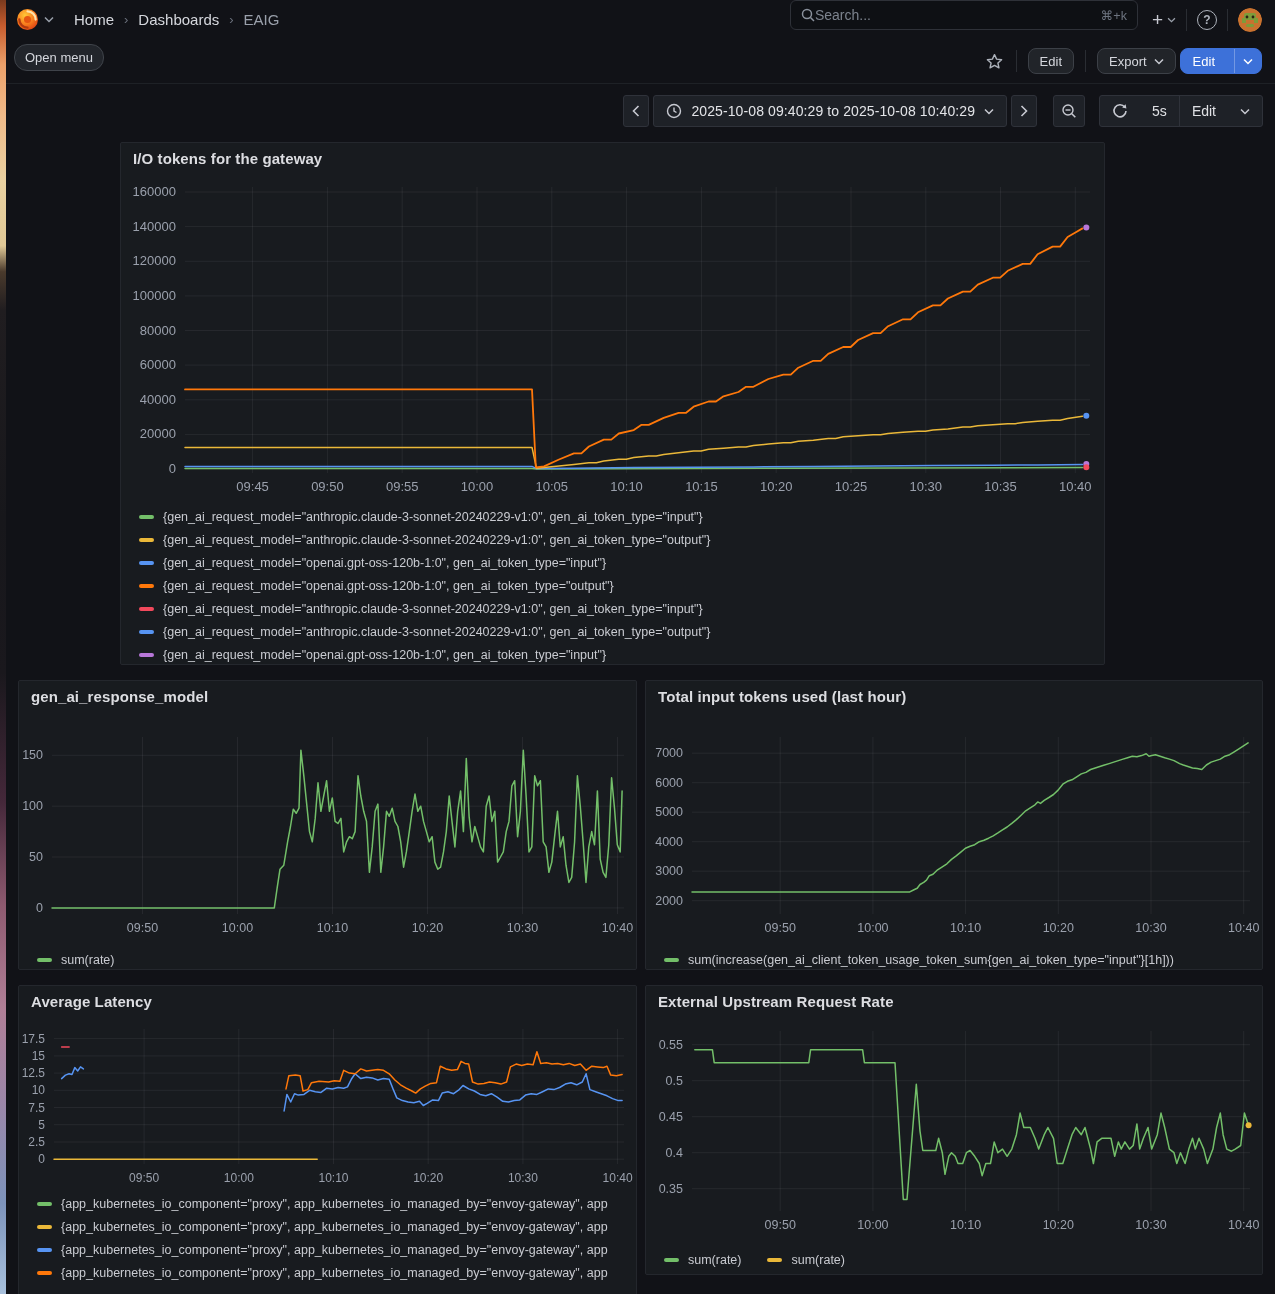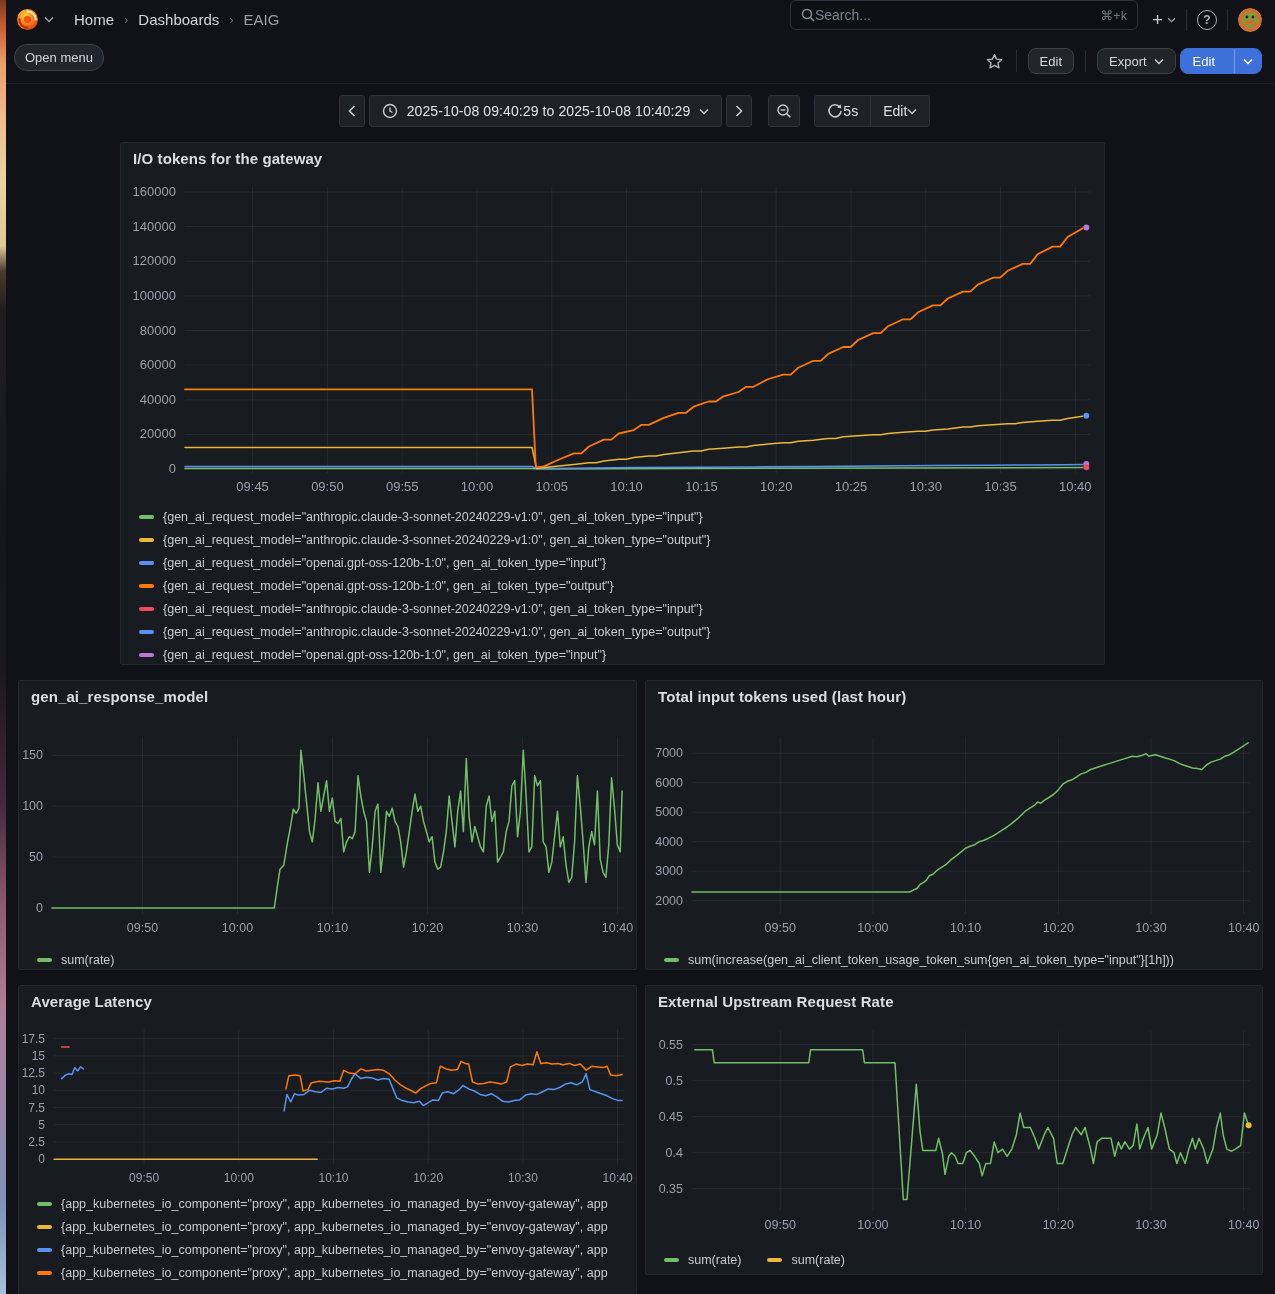--- a/index.html
+++ b/index.html
@@ -36,27 +36,27 @@
   .btn-primary { background:#3d71d9; border:1px solid #3d71d9; color:#fff; padding:0; overflow:hidden; }
   .btn-primary .share-main { padding:0 12px; display:flex; align-items:center; height:100%; font-weight:500; }
   .btn-primary .share-caret { padding:0 8px; display:flex; align-items:center; height:100%; border-left:1px solid rgba(255,255,255,0.28); }
   .actions-row .vdiv { margin:0 11px; }
   .star-btn { display:flex; align-items:center; cursor:pointer; margin-right:2px; }
 
   
   .tooltip { position:absolute; left:8px; top:44px; background:#22252b; border:1px solid #3f434a; border-radius:13px; padding:5px 10px; color:#d5d7dd; font-size:13px; z-index:20; }
 
   
-  .timebar { position:absolute; left:0; top:95px; right:0; height:32px; display:flex; align-items:center; justify-content:center; padding-right:12px; gap:4px; }
+  .timebar { position:absolute; left:0; top:95px; right:0; height:32px; display:flex; align-items:center; justify-content:flex-end; padding-right:12px; gap:4px; }
   .tbtn { display:inline-flex; align-items:center; justify-content:center; height:32px; background:#1e2127; border:1px solid #2f323a; border-radius:3px; color:#c7c9d1; cursor:pointer; }
   .tbtn.sq { width:26px; }
   .tbtn.wide { padding:0 12px; gap:9px; }
   .trange-text { color:#e3e4e8; font-size:14px; font-weight:500; letter-spacing:0.1px; }
   .refresh-group { display:inline-flex; align-items:center; height:32px; background:#1e2127; border:1px solid #2f323a; border-radius:3px; margin-left:10px; color:#c7c9d1; cursor:pointer; }
-  .refresh-group .seg { display:flex; align-items:center; height:100%; padding:0 12px; gap:0; }
+  .refresh-group .seg { display:flex; align-items:center; height:100%; padding:0 12px; gap:24px; }
   .refresh-group .seg + .seg { border-left:1px solid #2f323a; }
   .interval-label, .auto-label { font-size:14px; font-weight:500; color:#dfe0e4; }
   .timebar .gap { width:8px; }
 
   
   .panel { position:absolute; background:#181b1f; border:1px solid #24272d; border-radius:2px; overflow:hidden; }
   .panel-header { height:30px; display:flex; align-items:center; padding:0 12px; cursor:pointer; }
   .panel-header h2 { font-size:15px; font-weight:700; color:#dcdde1; letter-spacing:0.1px; }
   .chart { position:relative; width:100%; }
   .chart svg { display:block; }

